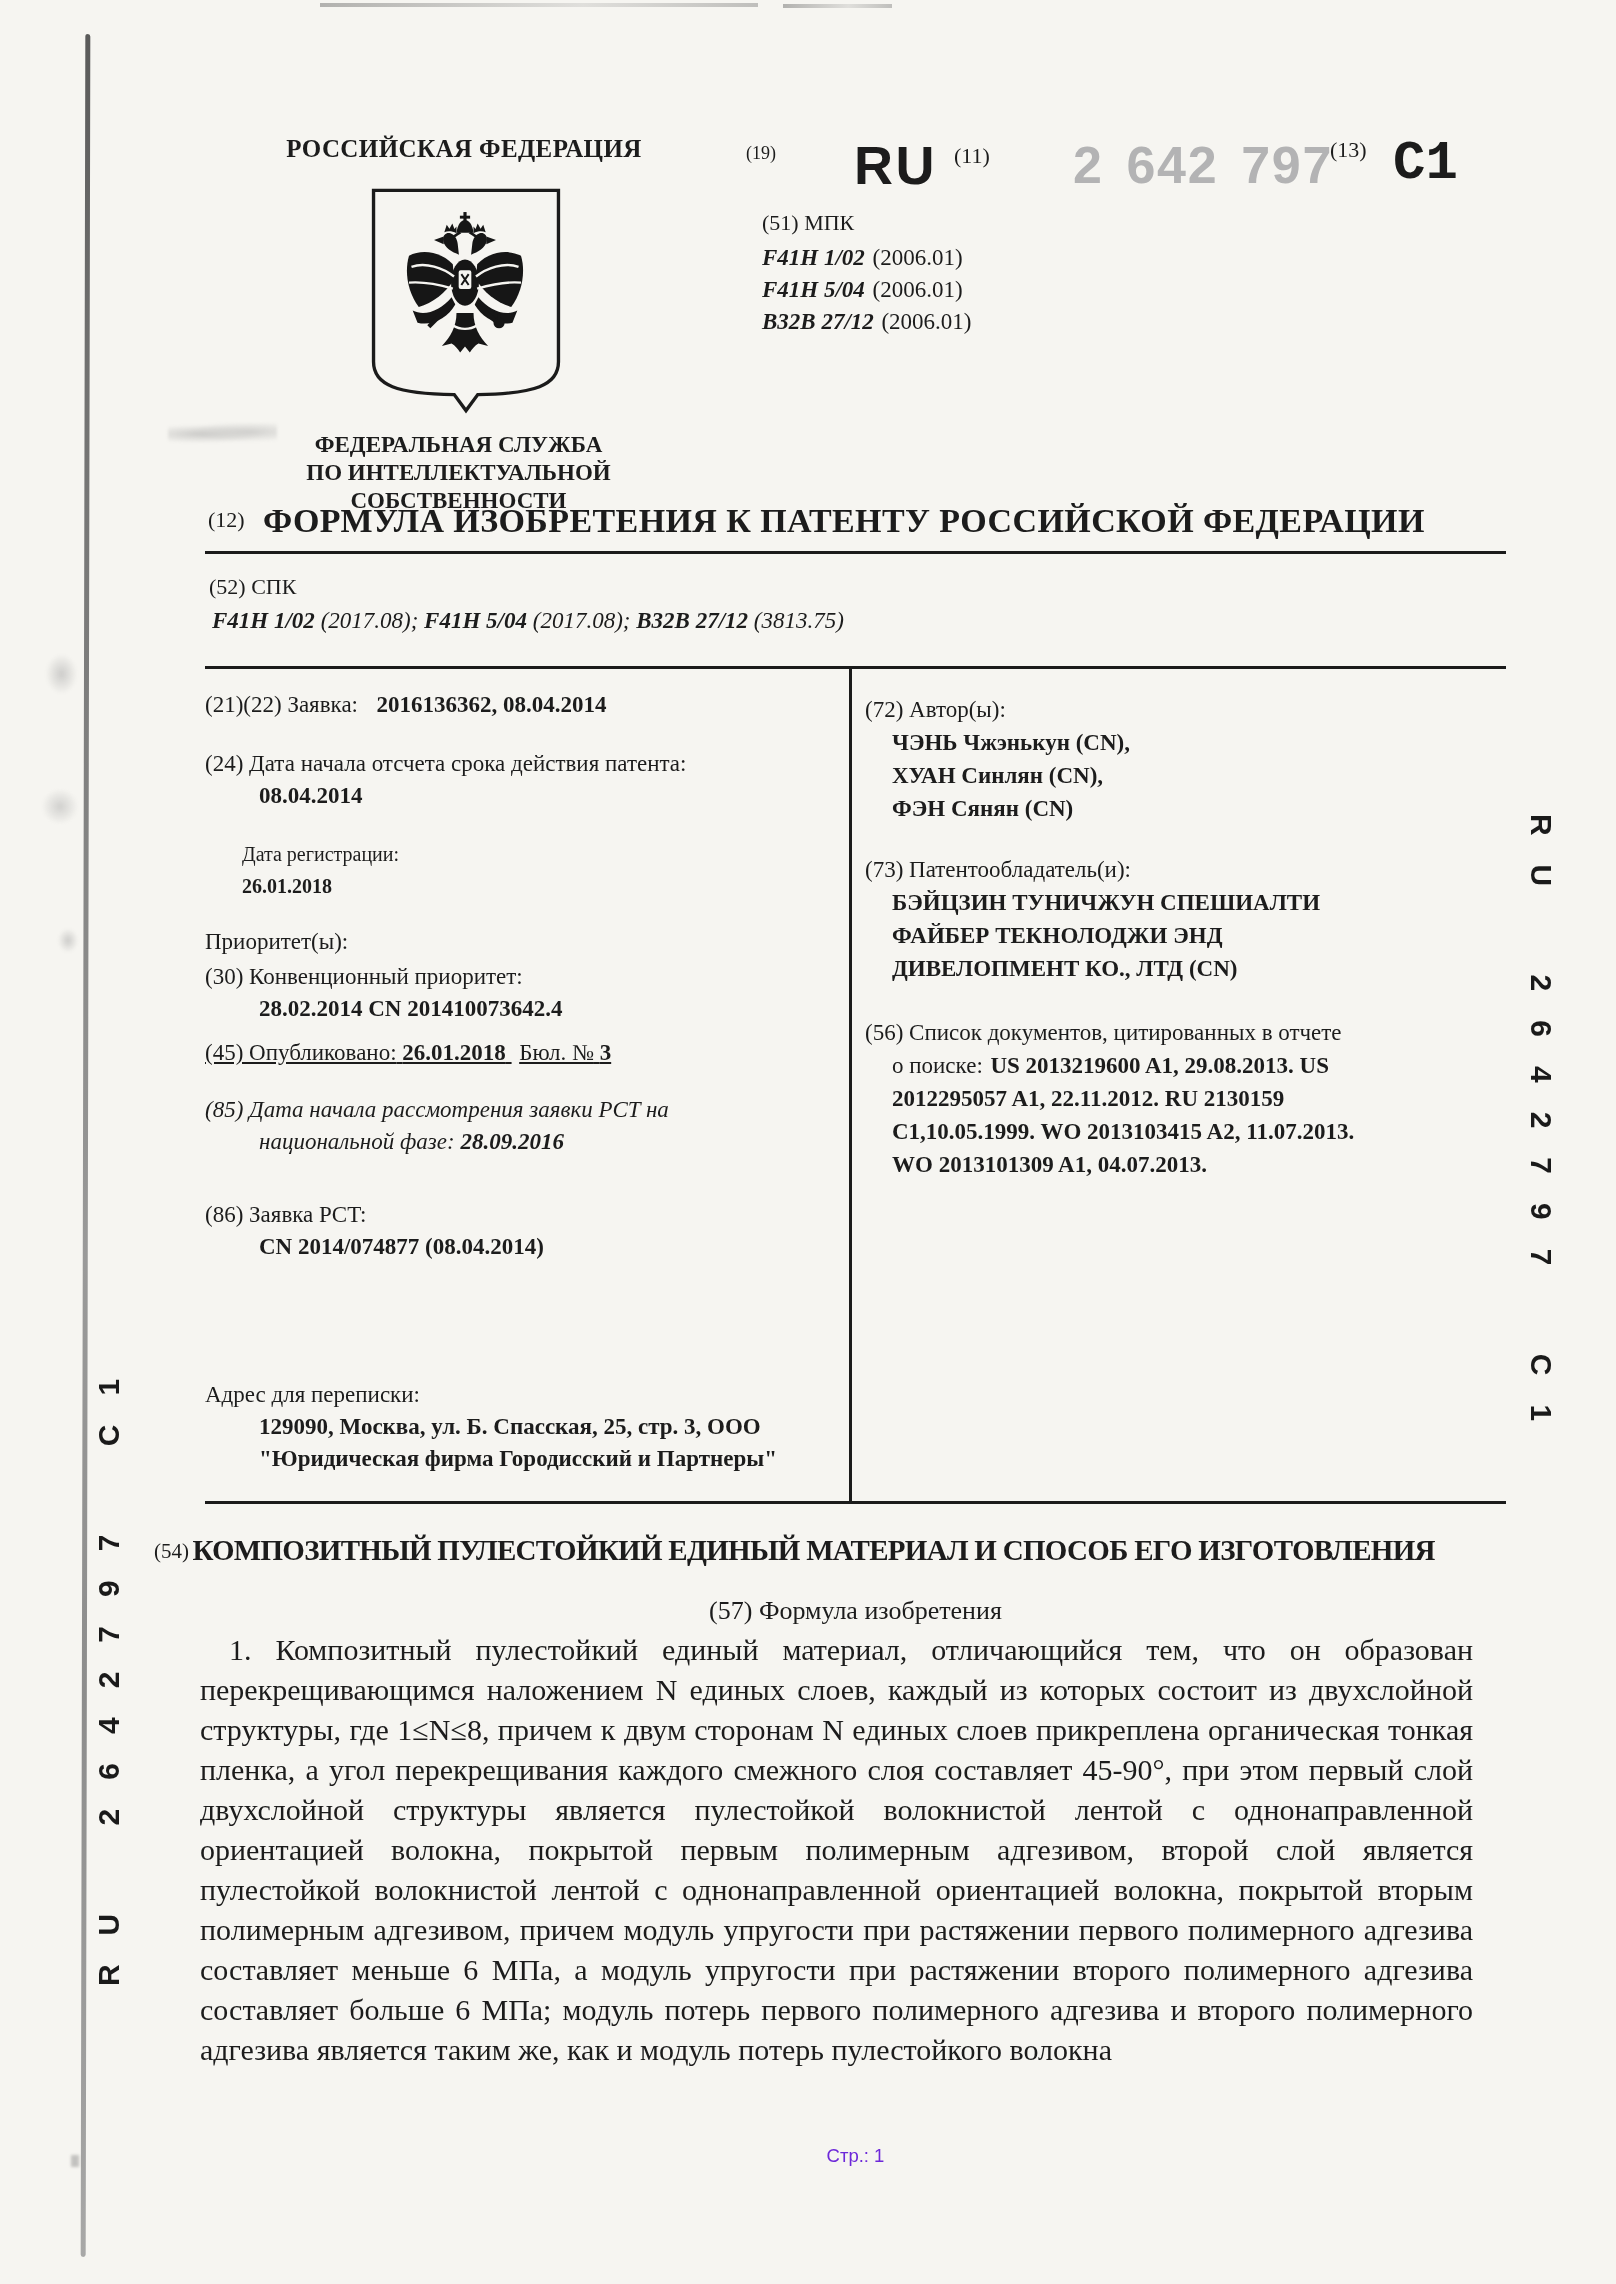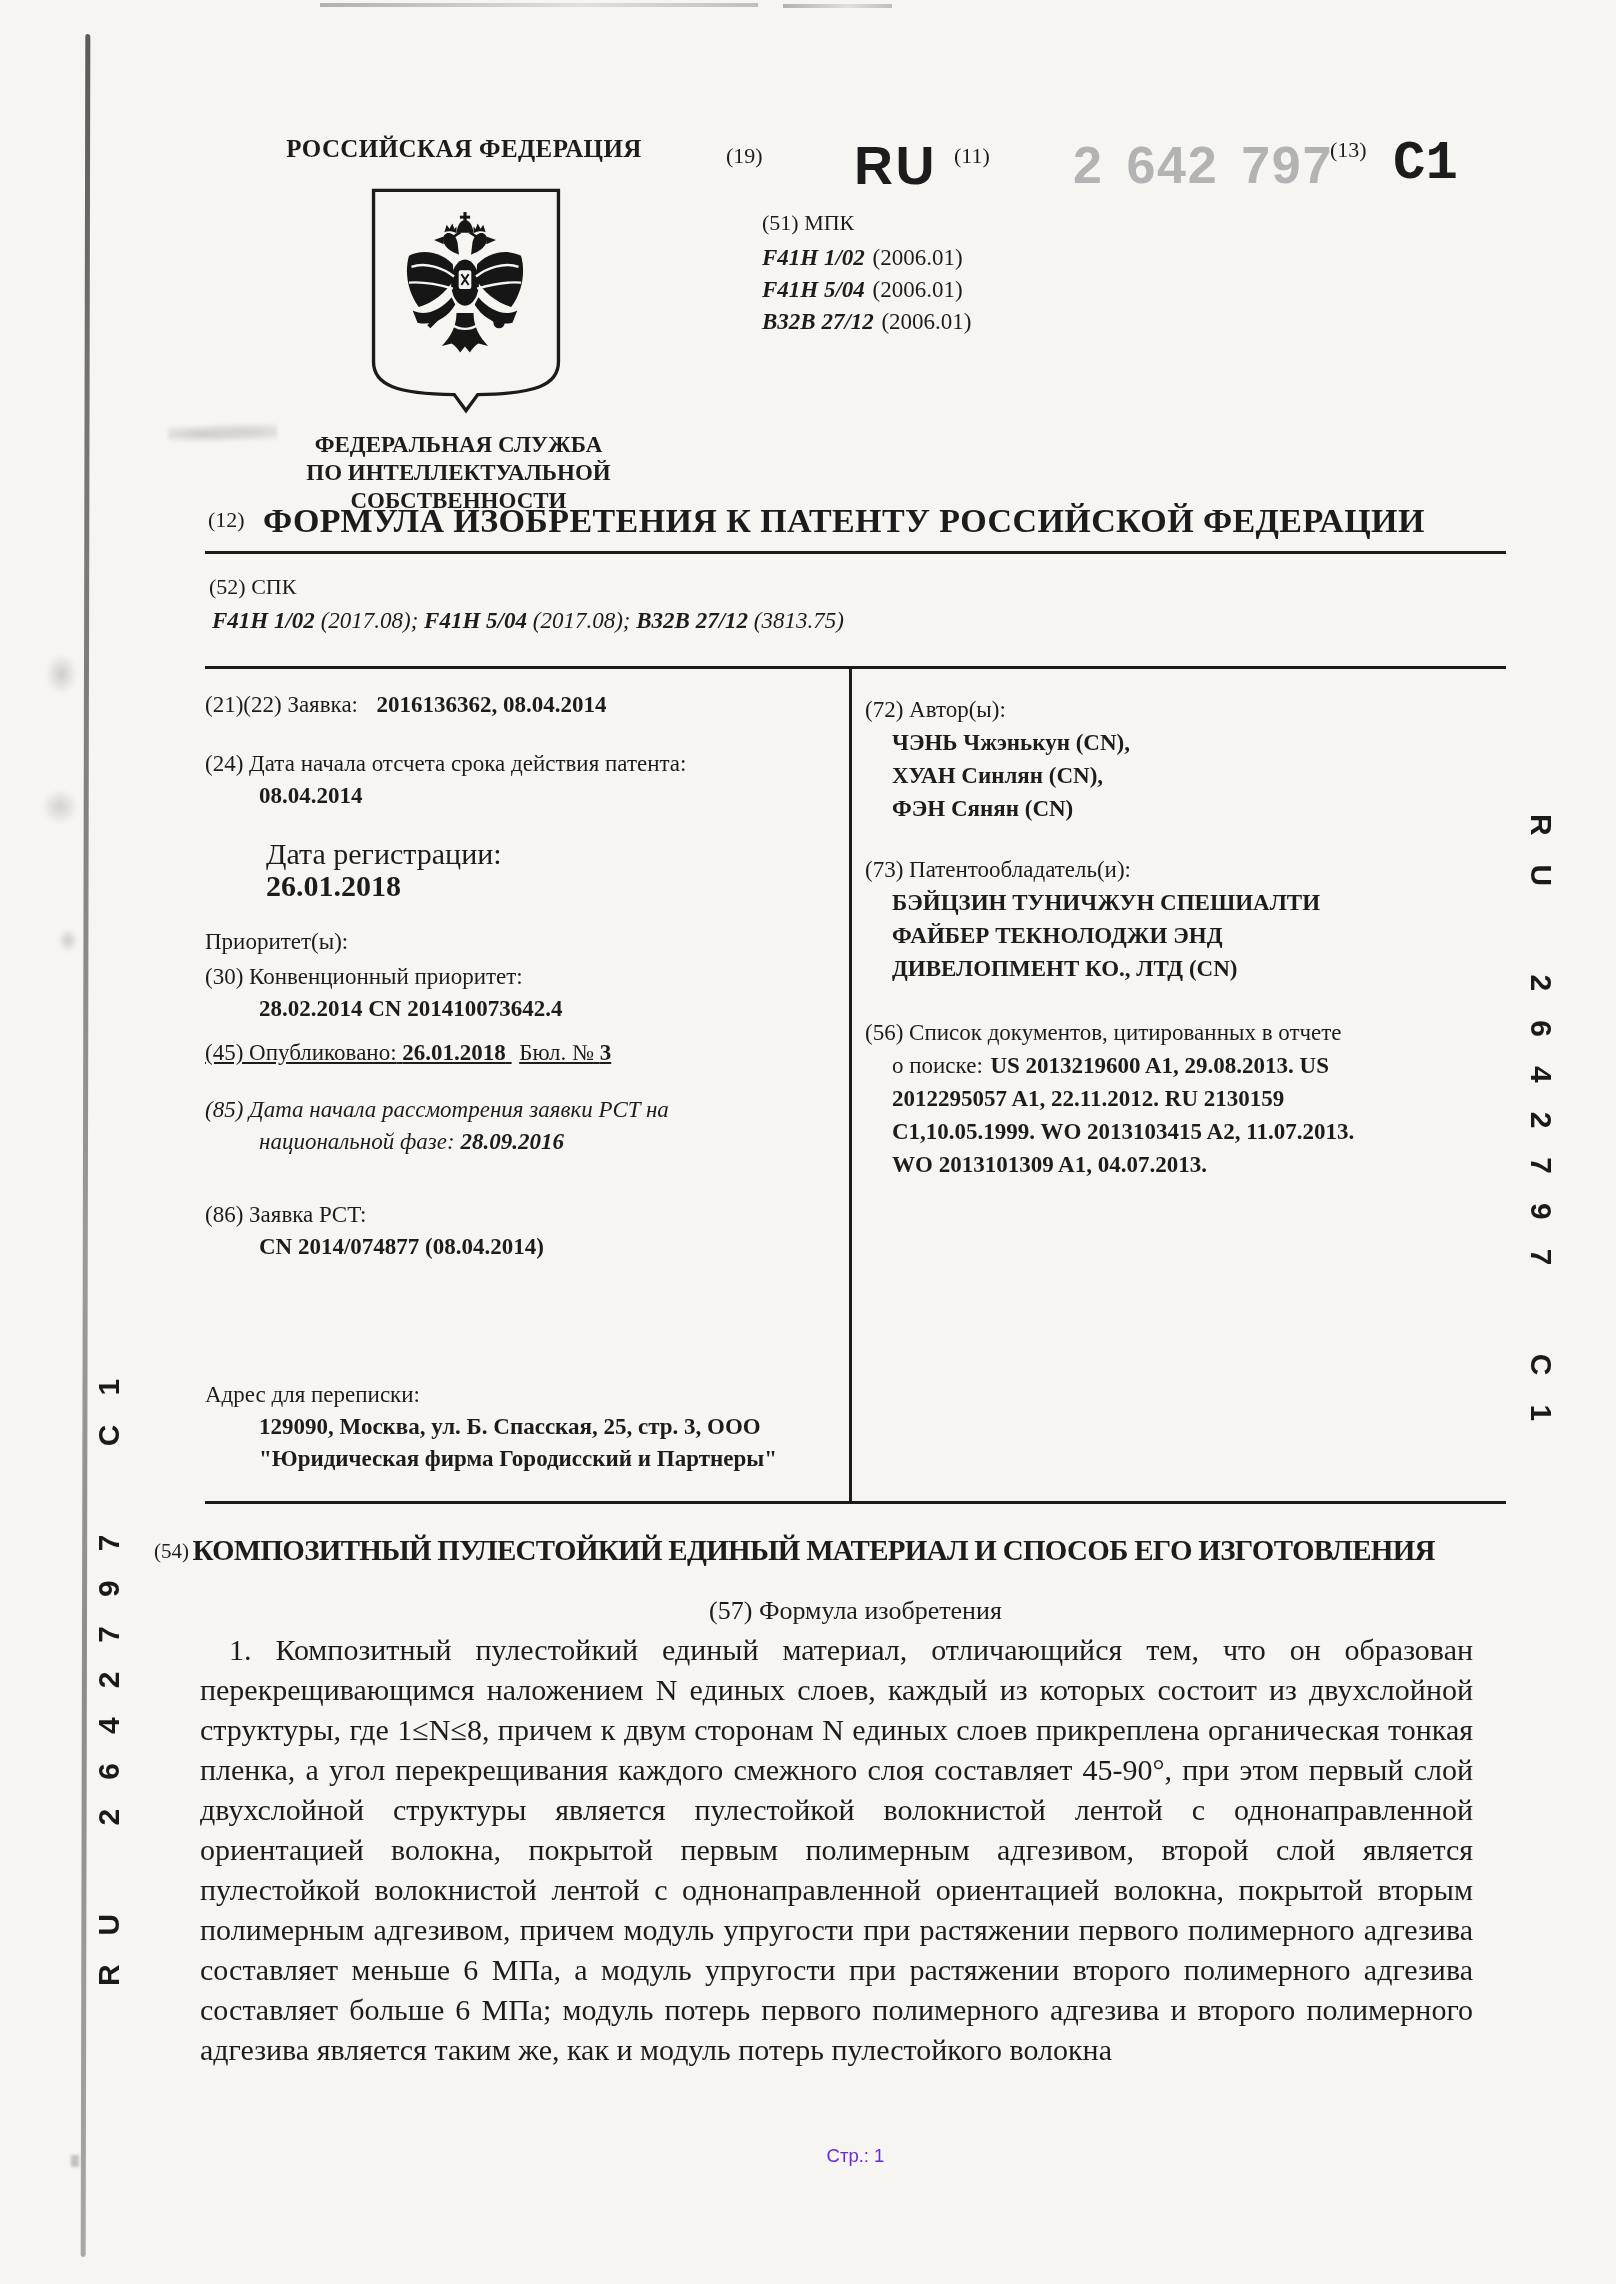--- a/index.html
+++ b/index.html
@@ -85,21 +85,21 @@
         <path d="M14,58 C26,57 40,60 50,63"></path>
         <path d="M104,45 C92,41 78,46 69,53"></path>
         <path d="M106,58 C94,57 80,60 70,63"></path>
         <path d="M50,93 C56,97 64,97 70,93"></path>
       </g>
       <rect x="54" y="47" width="12" height="17" rx="2.5" fill="#f6f5f1" stroke="#161616" stroke-width="1.6"></rect>
       <path d="M57,51 L63,60 M63,51 L57,60" stroke="#161616" stroke-width="1.6"></path>
     </svg>
   </div>
 
-  <div class="abs" style="left:726px;top:143px;font-size:22px;font-family:Liberation Serif, serif;">(19)</div>
+  <div class="abs" style="left:746px;top:143px;font-size:18px;font-family:Liberation Serif, serif;">(19)</div>
   <div class="abs sans b" style="left:854px;top:138px;font-size:54px;line-height:54px;letter-spacing:2.5px;">RU</div>
   <div class="abs" style="left:954px;top:143px;font-size:22px;">(11)</div>
   <div class="abs sans b" style="left:1073px;top:139px;font-size:52px;line-height:52px;letter-spacing:1.7px;word-spacing:6.7px;color:#b3b3b4;">2 642 797</div>
   <div class="abs" style="left:1330px;top:137px;font-size:22px;">(13)</div>
   <div class="abs sans b" style="left:1393px;top:137px;font-size:54px;line-height:54px;font-family:Liberation Mono, monospace;">C1</div>
 
   <div class="abs" style="left:762px;top:210px;font-size:22px;">(51) МПК</div>
   <div class="abs" style="left:762px;top:245px;font-size:23px;"><span class="b i">F41H 1/02</span><span class="sgap"></span><span>(2006.01)</span></div>
   <div class="abs" style="left:762px;top:277px;font-size:23px;"><span class="b i">F41H 5/04</span><span class="sgap"></span><span>(2006.01)</span></div>
   <div class="abs" style="left:762px;top:309px;font-size:23px;"><span class="b i">B32B 27/12</span><span class="sgap"></span><span>(2006.01)</span></div>
@@ -122,21 +122,21 @@
 
   <div class="field" style="left:205px;top:689px;">
     <span>(21)(22) Заявка:</span><span class="gap"></span><span class="b">2016136362, 08.04.2014</span>
   </div>
 
   <div class="field" style="left:205px;top:748px;">
     <span>(24) Дата начала отсчета срока действия патента:</span><br>
     <span class="b">08.04.2014</span>
   </div>
 
-  <div class="abs" style="left:266px;top:838px;font-size:30px;line-height:32px;">
+  <div class="abs" style="left:242px;top:838px;font-size:20px;line-height:32px;">
     <span>Дата регистрации:</span><br>
     <span class="b">26.01.2018</span>
   </div>
 
   <div class="abs" style="left:205px;top:929px;font-size:23px;">Приоритет(ы):</div>
 
   <div class="field" style="left:205px;top:961px;">
     <span>(30) Конвенционный приоритет:</span><br>
     <span class="b">28.02.2014 CN 201410073642.4</span>
   </div>

